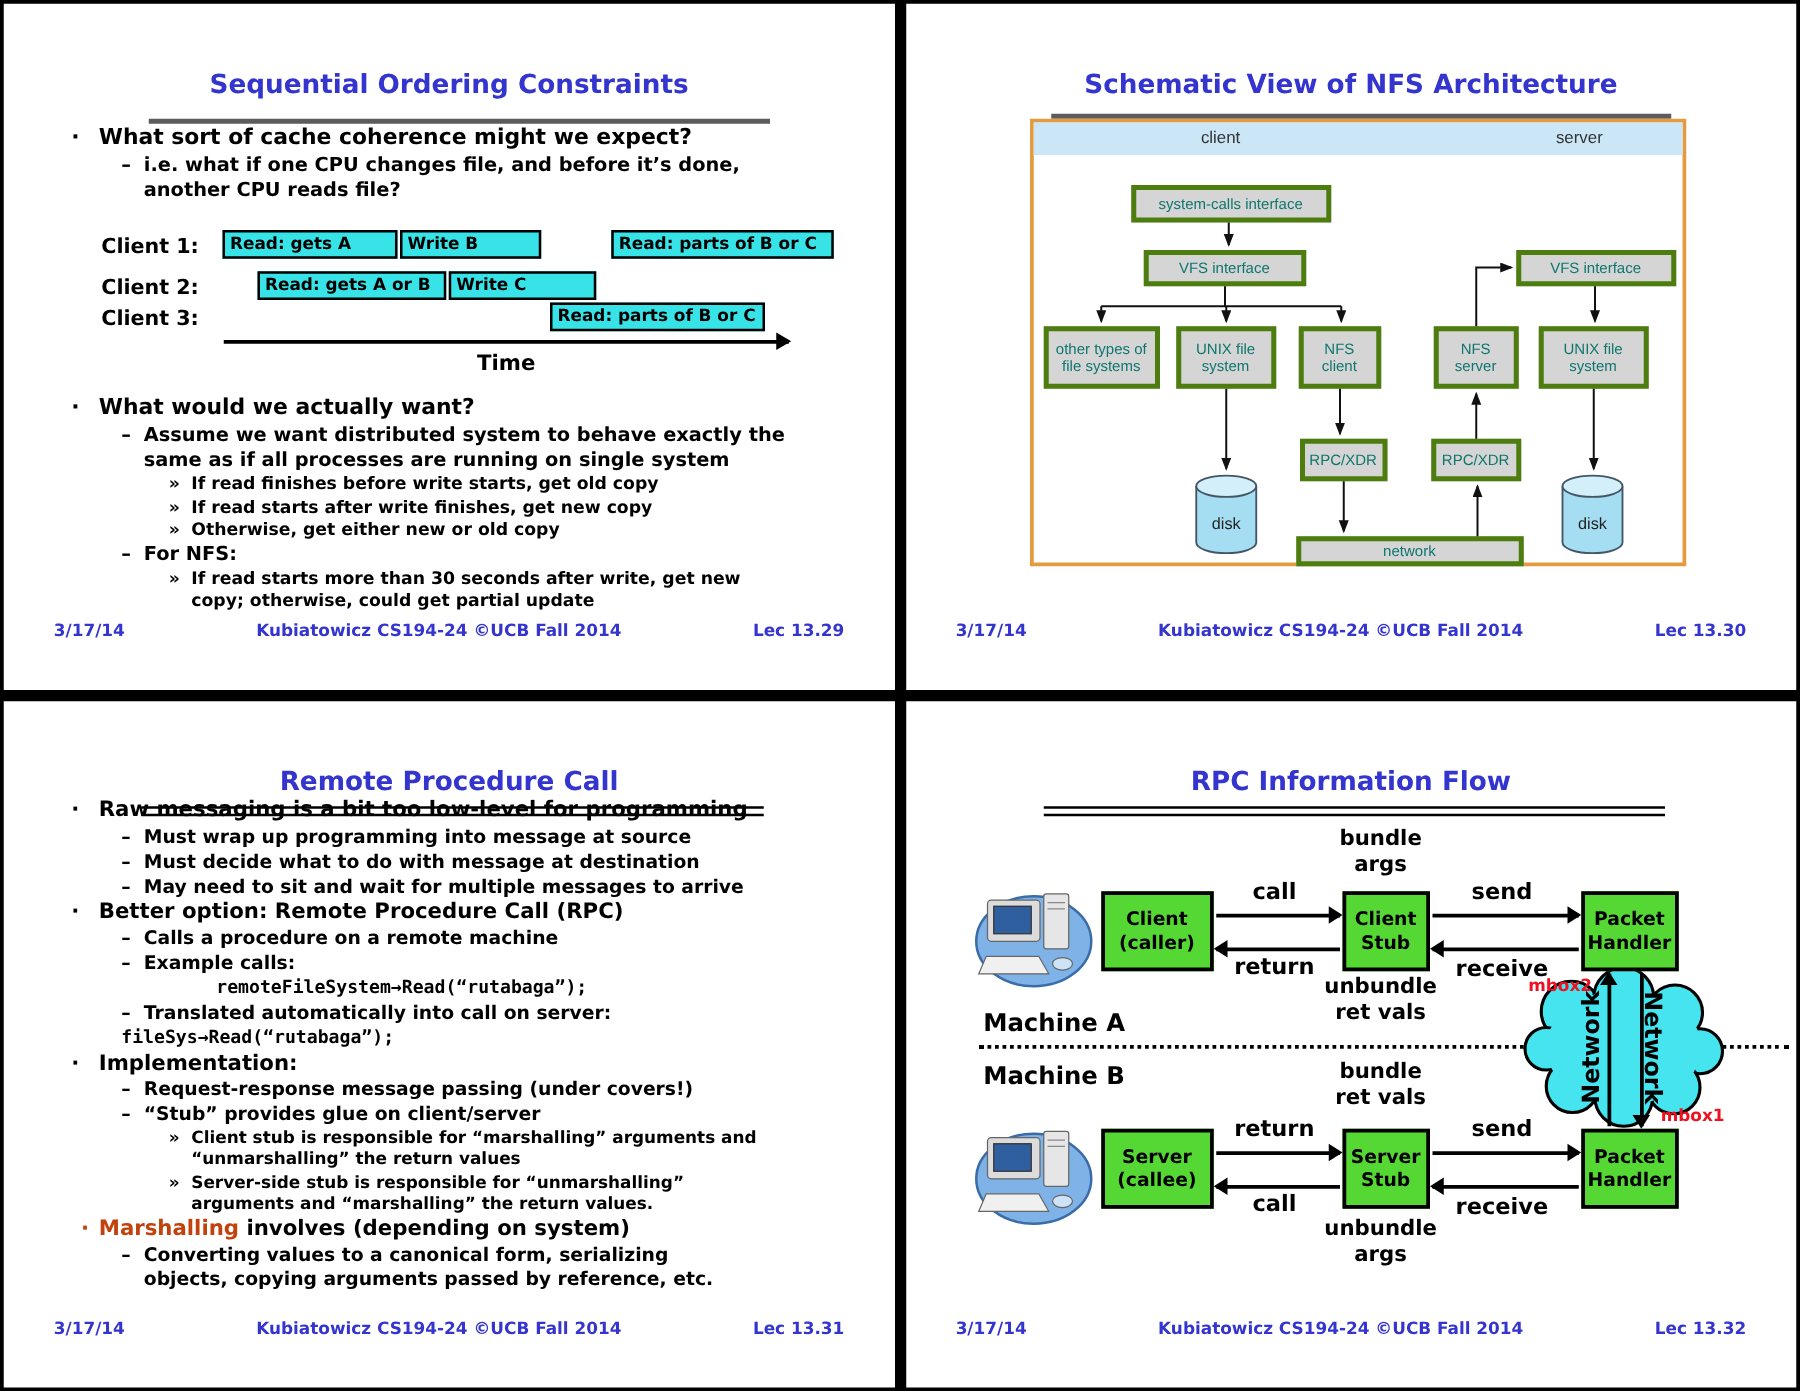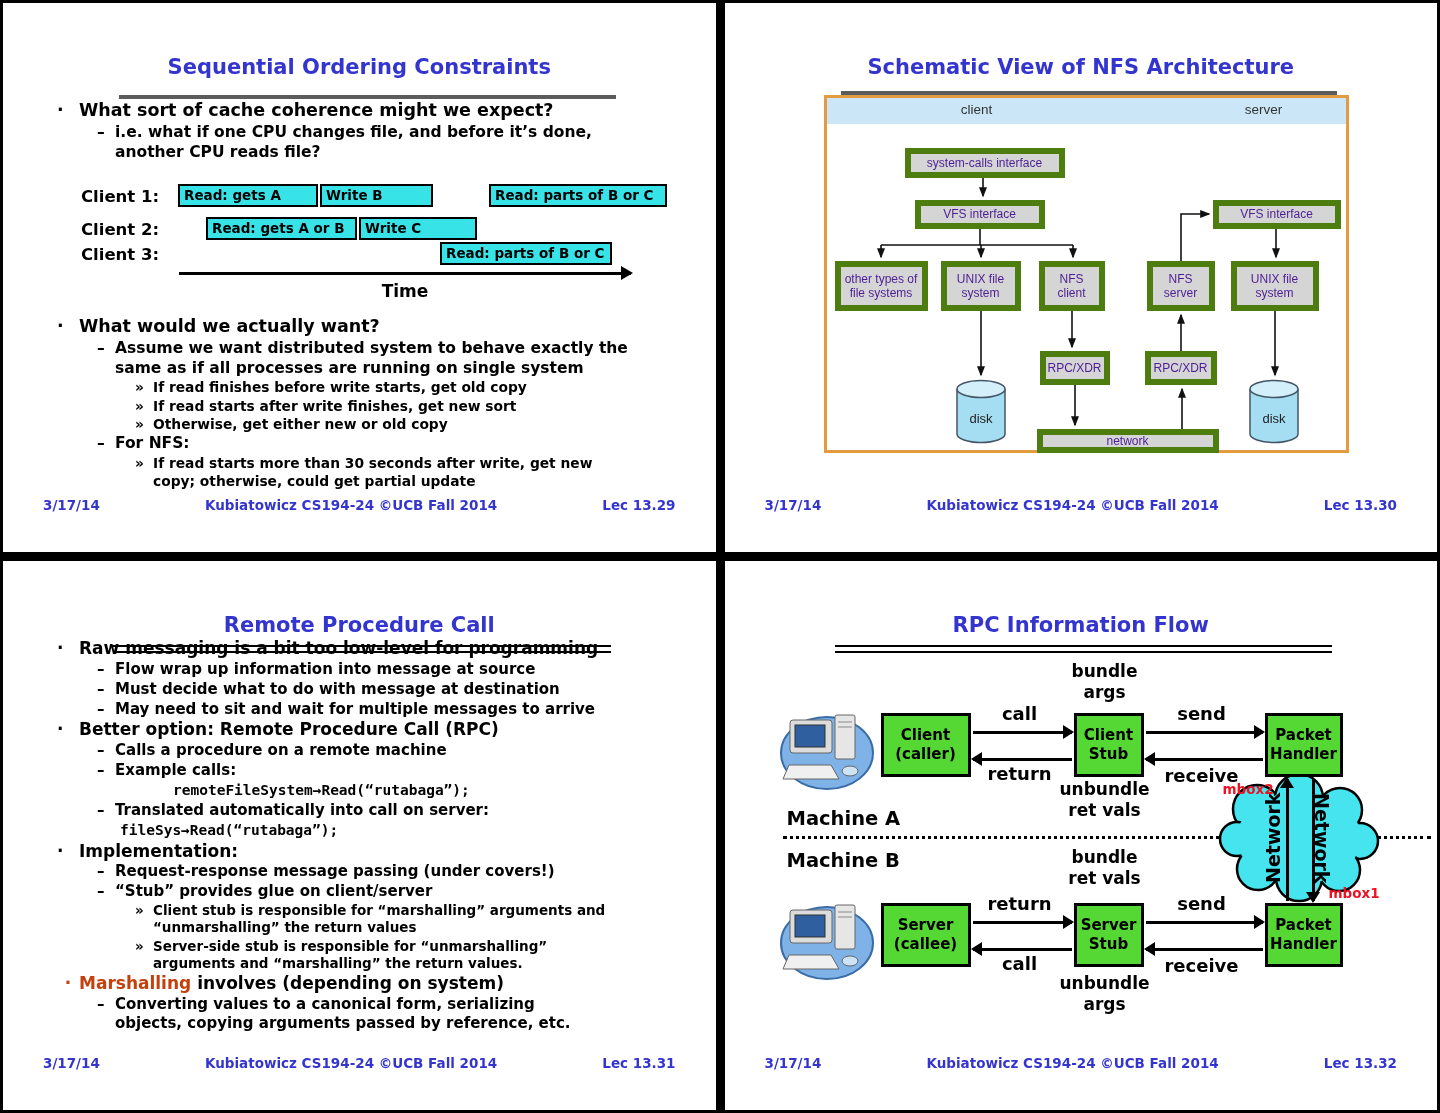--- a/index.html
+++ b/index.html
@@ -38,21 +38,21 @@
         font-weight:bold;font-size:13.5px;line-height:19px;padding-left:4px;white-space:nowrap;overflow:hidden;}
   .taxis{position:absolute;left:176px;top:93px;width:452px;height:3px;background:#000;}
   .taxis::after{content:"";position:absolute;right:-2px;top:-6px;border-left:12px solid #000;
                 border-top:7px solid transparent;border-bottom:7px solid transparent;}
   .tlabel{position:absolute;left:176px;top:102px;width:452px;text-align:center;font-weight:bold;font-size:17px;}
   
   .nfs{position:absolute;left:99px;top:92px;width:525px;height:358px;box-sizing:border-box;
        border:3px solid #e49a3e;font-family:"Liberation Sans",sans-serif;}
   .band{position:absolute;left:0;top:0;right:0;height:26px;background:#cbe7f7;}
   .band span{position:absolute;top:4px;width:120px;text-align:center;font-size:13.5px;color:#333;}
-  .gbox{position:absolute;box-sizing:border-box;background:#d5d5d5;border:6px solid #4d7c0f;color:#4c1d95;
+  .gbox{position:absolute;box-sizing:border-box;background:#d5d5d5;border:4px solid #4d7c0f;color:#0f766e;
         font-size:12px;line-height:1.18;display:flex;align-items:center;justify-content:center;
         text-align:center;white-space:pre-line;}
   .nfs svg.wires{position:absolute;left:0;top:0;pointer-events:none;}
   .disk{position:absolute;}
   .disk text{font-family:"Liberation Sans",sans-serif;font-size:13px;fill:#222;}
   
   .flabel{position:absolute;font-weight:bold;font-size:17px;text-align:center;white-space:pre-line;line-height:1.25;}
   .gbx{position:absolute;box-sizing:border-box;background:#55d734;border:3px solid #000;
        display:flex;align-items:center;justify-content:center;text-align:center;
        font-weight:bold;font-size:15px;line-height:1.3;white-space:pre-line;z-index:4;}
@@ -118,21 +118,21 @@
           <span class="mk"></span>
           <span class="tx">Assume we want distributed system to behave exactly the
 same as if all processes are running on single system</span>
         </div>
       <div class="ln l2">
           <span class="mk"></span>
           <span class="tx">If read finishes before write starts, get old copy</span>
         </div>
       <div class="ln l2">
           <span class="mk"></span>
-          <span class="tx">If read starts after write finishes, get new sort</span>
+          <span class="tx">If read starts after write finishes, get new copy</span>
         </div>
       <div class="ln l2">
           <span class="mk"></span>
           <span class="tx">Otherwise, get either new or old copy</span>
         </div>
       <div class="ln l1">
           <span class="mk"></span>
           <span class="tx">For NFS:</span>
         </div>
       <div class="ln l2">
@@ -224,21 +224,21 @@
     <div class="uline-double" style="top:84px"></div>
     <div class="uline-double" style="top:90px"></div>
 
     <div class="sbody" style="top:76px">
       <div class="ln l0">
           <span class="mk"></span>
           <span class="tx">Raw messaging is a bit too low-level for programming</span>
         </div>
       <div class="ln l1">
           <span class="mk"></span>
-          <span class="tx">Flow wrap up information into message at source</span>
+          <span class="tx">Must wrap up programming into message at source</span>
         </div>
       <div class="ln l1">
           <span class="mk"></span>
           <span class="tx">Must decide what to do with message at destination</span>
         </div>
       <div class="ln l1">
           <span class="mk"></span>
           <span class="tx">May need to sit and wait for multiple messages to arrive</span>
         </div>
       <div class="ln l0">
@@ -251,21 +251,21 @@
         </div>
       <div class="ln l1">
           <span class="mk"></span>
           <span class="tx">Example calls:</span>
         </div>
       <div class="lcode">remoteFileSystem→Read(“rutabaga”);</div>
       <div class="ln l1">
           <span class="mk"></span>
           <span class="tx">Translated automatically into call on server:</span>
         </div>
-      <div class="lcode" style="margin-left:99px">fileSys→Read(“rutabaga”);</div>
+      <div class="lcode" style="margin-left:76px">fileSys→Read(“rutabaga”);</div>
       <div class="ln l0">
           <span class="mk"></span>
           <span class="tx">Implementation:</span>
         </div>
       <div class="ln l1">
           <span class="mk"></span>
           <span class="tx">Request-response message passing (under covers!)</span>
         </div>
       <div class="ln l1">
           <span class="mk"></span>

